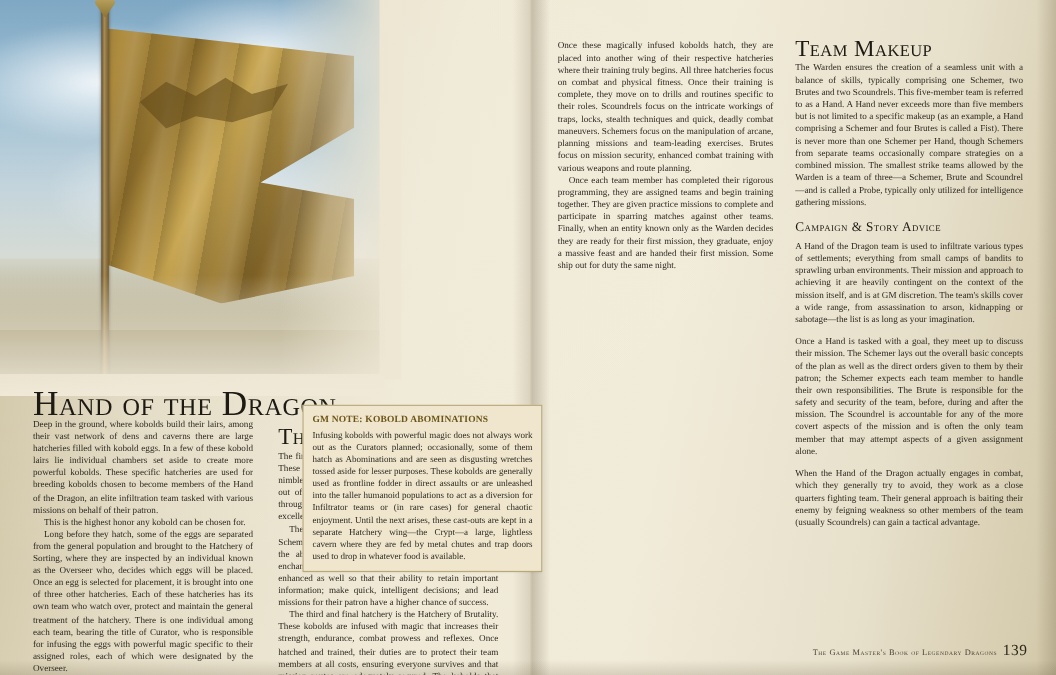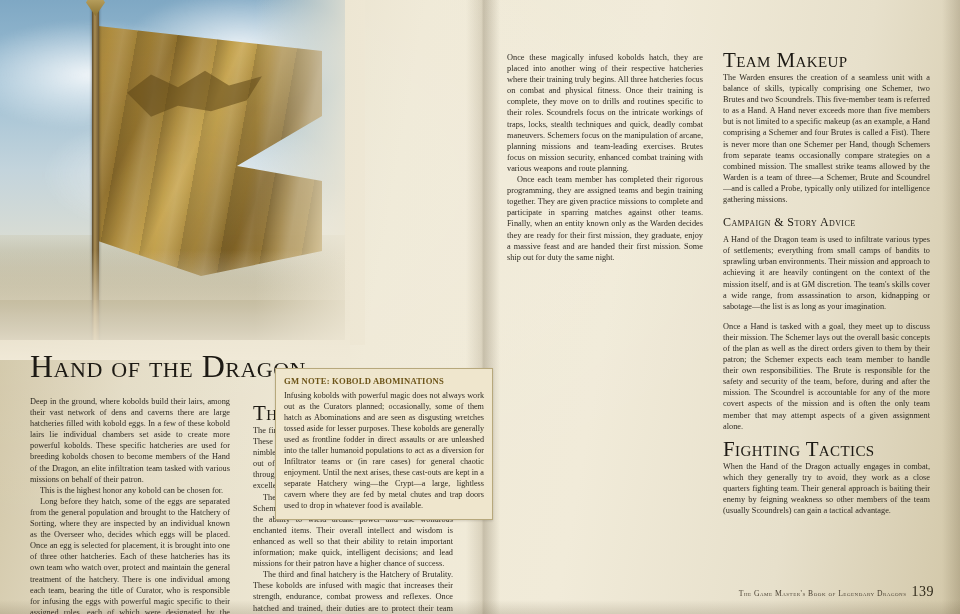--- a/index.html
+++ b/index.html
@@ -74,21 +74,21 @@
   .art-fade-b{
     position:absolute;left:0;top:250px;width:350px;height:110px;
     background:linear-gradient(180deg,rgba(233,226,206,0) 0%, rgba(236,229,210,.7) 60%, rgba(240,233,215,1) 100%);
   }
   
   .gutter{
     position:absolute;left:466px;top:0;width:34px;height:614px;
     background:linear-gradient(90deg,rgba(255,255,255,0) 0%,rgba(120,104,72,.18) 45%,rgba(90,76,48,.28) 52%,rgba(255,255,255,0) 100%);
   }
   
-  .col{position:absolute;color:#2e2a22;font-size:8.3px;line-height:11.1px;text-align:justify;margin-top:16px;}
+  .col{position:absolute;color:#2e2a22;font-size:8.3px;line-height:11.1px;text-align:justify;}
   .col p{margin:0;text-indent:10px;}
   .col p.first{text-indent:0;}
   h1.title{
     position:absolute;left:30px;top:348px;width:440px;
     margin:0;font-family:"Liberation Serif", serif;
     font-size:32px;letter-spacing:.5px;color:#1d1a14;font-weight:400;
     font-variant:small-caps;
   }
   h2.head{
     margin:0 0 3px 0;font-size:21px;font-weight:400;color:#1d1a14;
@@ -187,21 +187,20 @@
       <p class="first">The Warden ensures the creation of a seamless unit with a balance of skills, typically comprising one Schemer, two Brutes and two Scoundrels. This five-member team is referred to as a Hand. A Hand never exceeds more than five members but is not limited to a specific makeup (as an example, a Hand comprising a Schemer and four Brutes is called a Fist). There is never more than one Schemer per Hand, though Schemers from separate teams occasionally compare strategies on a combined mission. The smallest strike teams allowed by the Warden is a team of three—a Schemer, Brute and Scoundrel—and is called a Probe, typically only utilized for intelligence gathering missions.</p>
     </div>
     <div class="sec">
       <h2 class="head sm">Campaign &amp; Story Advice</h2>
       <p class="first">A Hand of the Dragon team is used to infiltrate various types of settlements; everything from small camps of bandits to sprawling urban environments. Their mission and approach to achieving it are heavily contingent on the context of the mission itself, and is at GM discretion. The team's skills cover a wide range, from assassination to arson, kidnapping or sabotage—the list is as long as your imagination.</p>
     </div>
     <div class="sec">
       <p class="first">Once a Hand is tasked with a goal, they meet up to discuss their mission. The Schemer lays out the overall basic concepts of the plan as well as the direct orders given to them by their patron; the Schemer expects each team member to handle their own responsibilities. The Brute is responsible for the safety and security of the team, before, during and after the mission. The Scoundrel is accountable for any of the more covert aspects of the mission and is often the only team member that may attempt aspects of a given assignment alone.</p>
     </div>
     <div class="sec">
-      <h2 class="head">Fighting Tactics</h2>
       <p class="first">When the Hand of the Dragon actually engages in combat, which they generally try to avoid, they work as a close quarters fighting team. Their general approach is baiting their enemy by feigning weakness so other members of the team (usually Scoundrels) can gain a tactical advantage.</p>
     </div>
   </div>
 
   <div class="footer">
     <span>The Game Master's Book of Legendary Dragons</span><span class="pg">139</span>
   </div>
 
   <div class="edge"></div>
   <div class="bottom-edge"></div>

